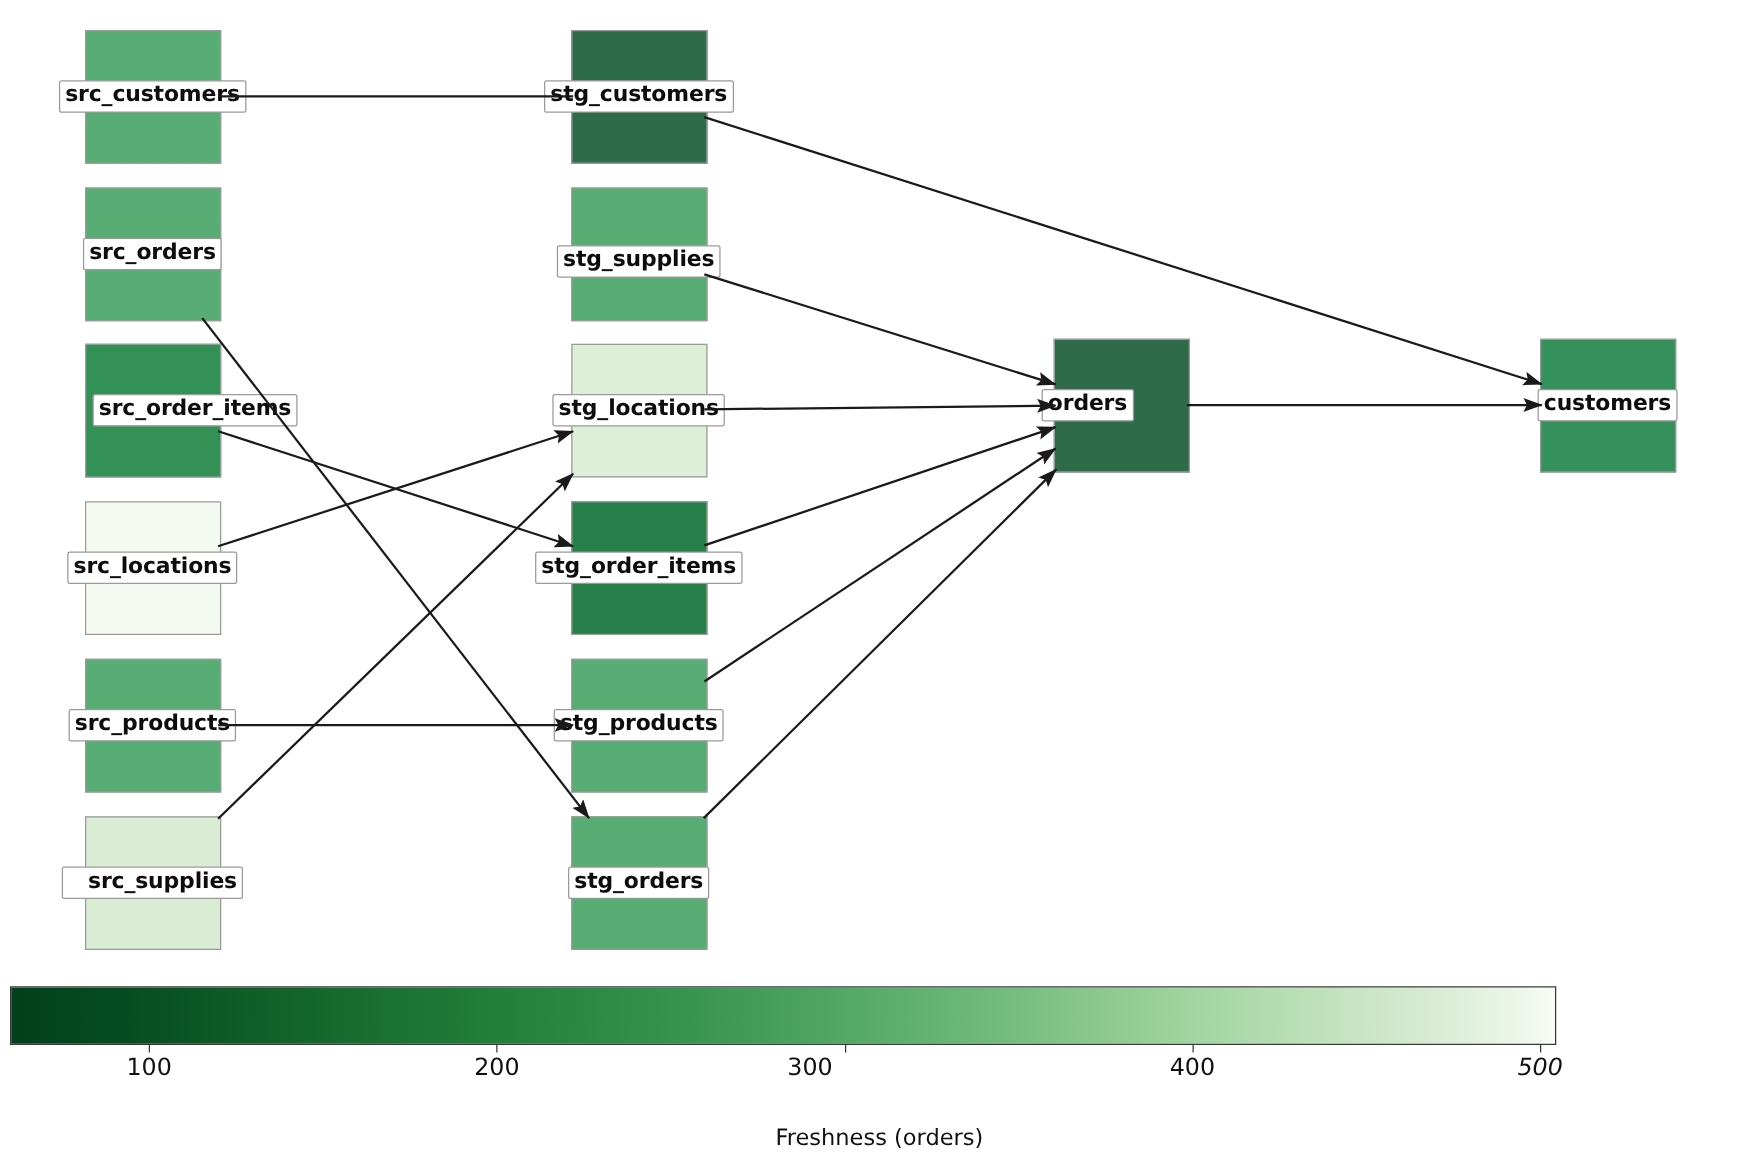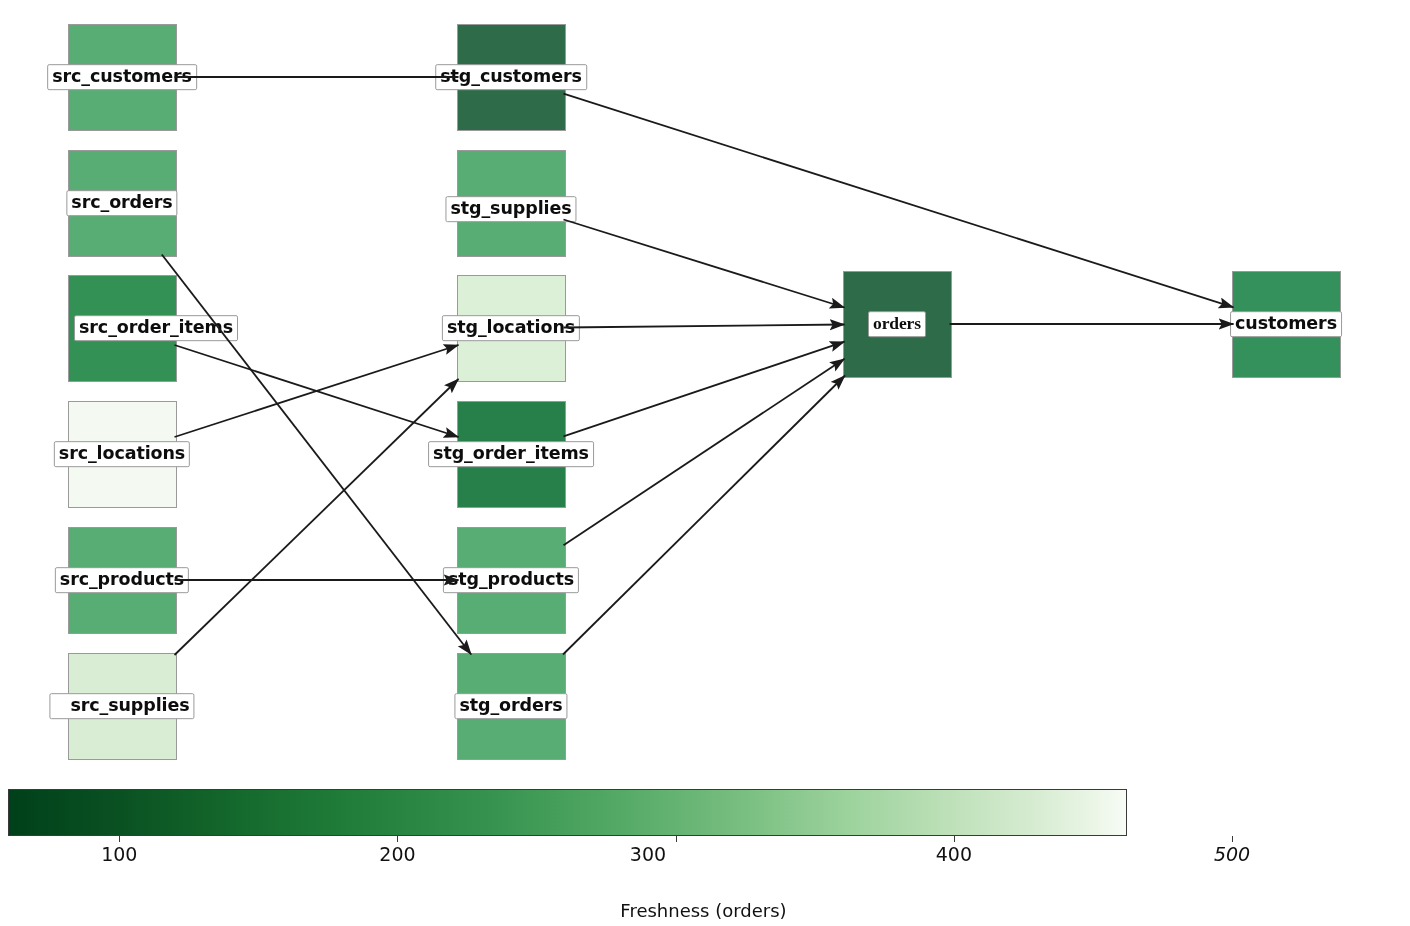--- a/index.html
+++ b/index.html
@@ -18,21 +18,21 @@
     font-weight:bold;
     color:#0d0d0d;
     white-space:nowrap;
     line-height:1.18;
     letter-spacing:-0.1px;
   }
 
   #edges{position:absolute;left:0;top:0;width:1410px;height:926px;pointer-events:none;}
 
   
-  #cbar-wrap{position:absolute;left:8px;top:789px;width:1119px;height:47px;}
+  #cbar-wrap{position:absolute;left:8px;top:789px;width:1237px;height:47px;}
   #cbar{
     position:absolute;left:0;top:0;width:100%;height:100%;
     box-sizing:border-box;
     border:1.2px solid #3a3a3a;
     background:linear-gradient(to right,
       #00441b 0%,
       #05481e 6%,
       #0c5córrect 0%); 
   }
   #cbar{
@@ -84,21 +84,21 @@
       <div class="node-label" style="left: 511px; top: 209px;">stg_supplies</div>
       <div class="node" style="left: 456.5px; top: 274.5px; width: 109px; height: 107px; background: rgb(220, 239, 215); border-color: rgb(154, 154, 154);"></div>
       <div class="node-label" style="left: 511px; top: 328px;">stg_locations</div>
       <div class="node" style="left: 456.5px; top: 400.5px; width: 109px; height: 107px; background: rgb(39, 128, 74); border-color: rgb(154, 154, 154);"></div>
       <div class="node-label" style="left: 511px; top: 454px;">stg_order_items</div>
       <div class="node" style="left: 456.5px; top: 526.5px; width: 109px; height: 107px; background: rgb(87, 173, 115); border-color: rgb(154, 154, 154);"></div>
       <div class="node-label" style="left: 511px; top: 580px;">stg_products</div>
       <div class="node" style="left: 456.5px; top: 652.5px; width: 109px; height: 107px; background: rgb(87, 173, 115); border-color: rgb(154, 154, 154);"></div>
       <div class="node-label" style="left: 511px; top: 706px;">stg_orders</div>
       <div class="node" style="left: 842.5px; top: 270.5px; width: 109px; height: 107px; background: rgb(46, 107, 73); border-color: rgb(154, 154, 154);"></div>
-      <div class="node-label" style="left: 897px; top: 324px; font-family: Liberation Serif, serif;">orders</div>
+      <div class="node-label" style="left: 870px; top: 324px;">orders</div>
       <div class="node" style="left: 1231.5px; top: 270.5px; width: 109px; height: 107px; background: rgb(52, 145, 92); border-color: rgb(154, 154, 154);"></div>
       <div class="node-label" style="left: 1286px; top: 324px;">customers</div>
     </div>
 
   <svg id="edges" viewBox="0 0 1410 926">
     <defs>
       <marker id="arrowhead" markerWidth="9" markerHeight="9" refX="8.2" refY="3.1" orient="auto" markerUnits="strokeWidth">
         <path d="M0,0 L8.6,3.1 L0,6.2 L1.6,3.1 z" fill="#1a1a1a"></path>
       </marker>
     </defs>

